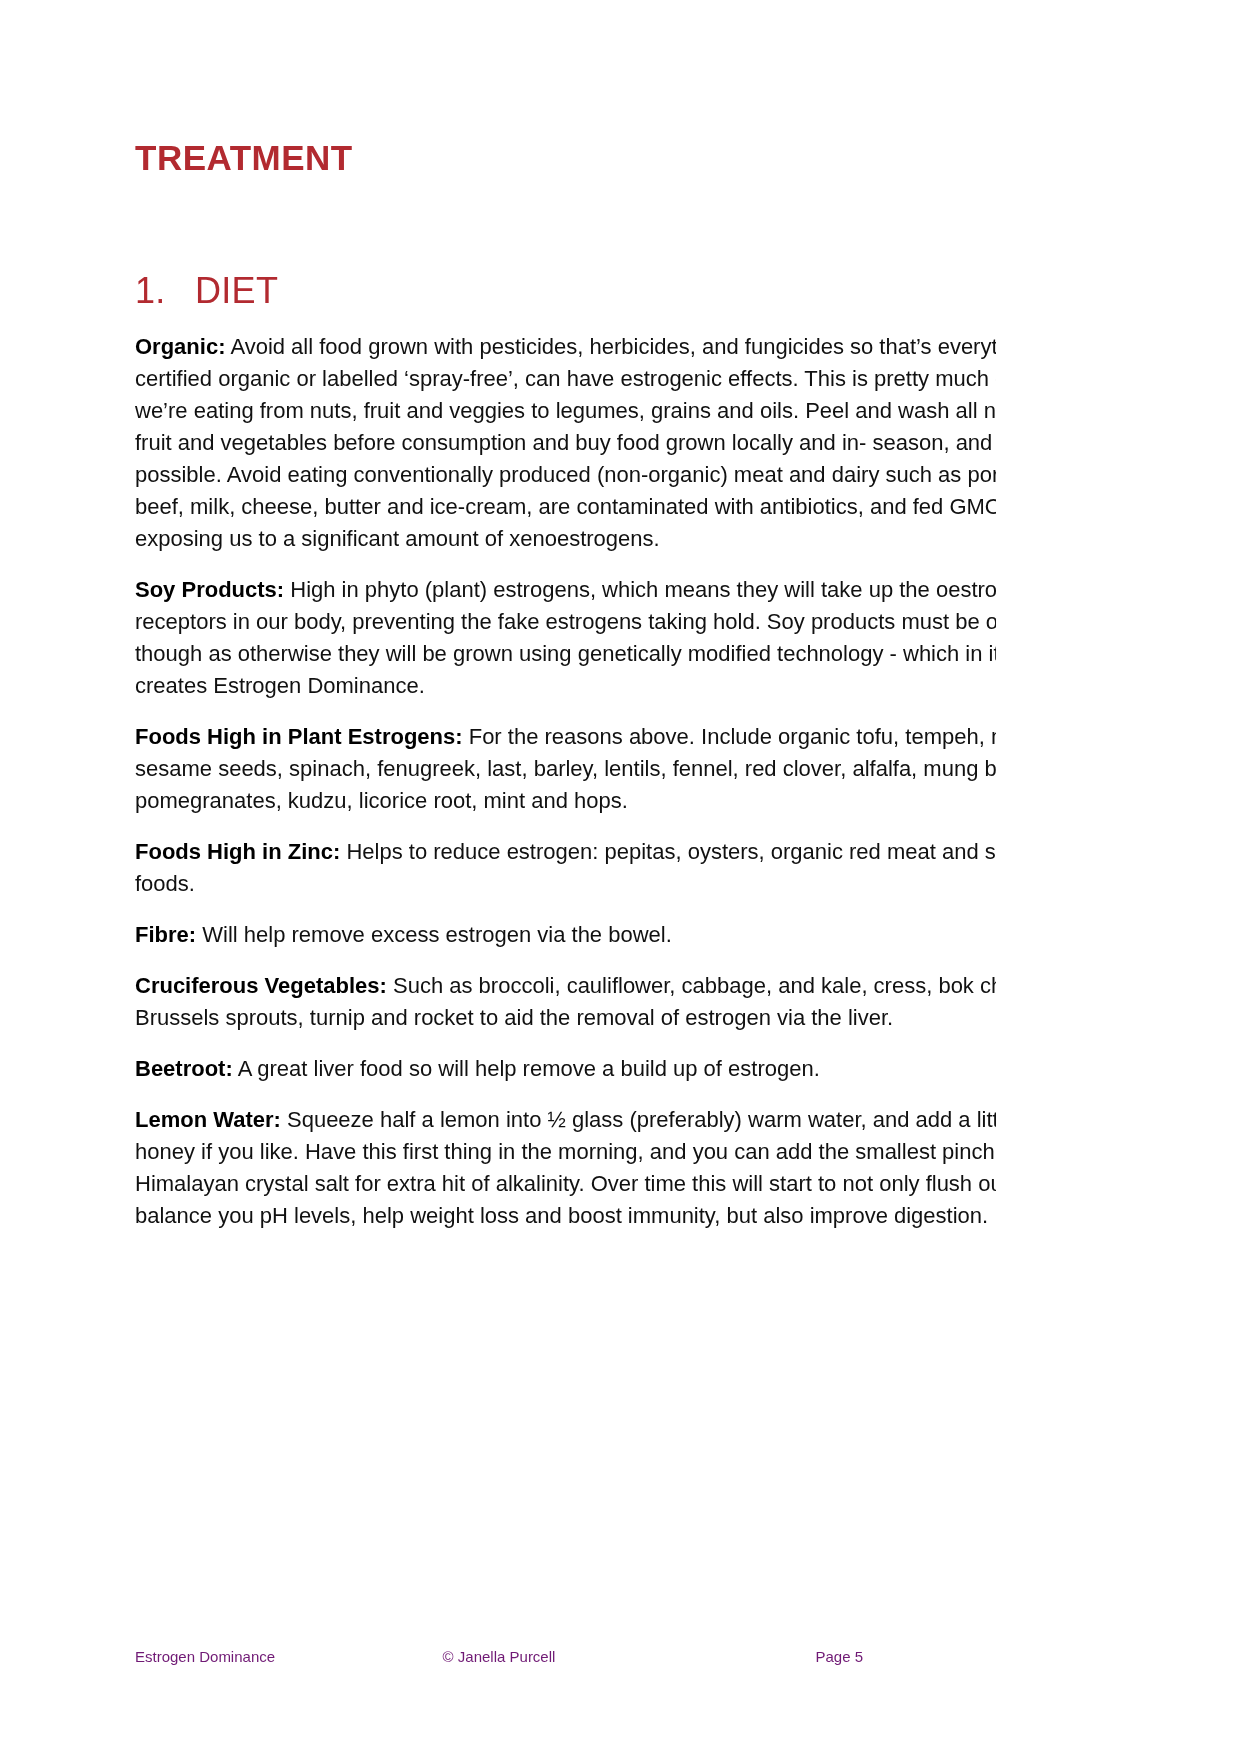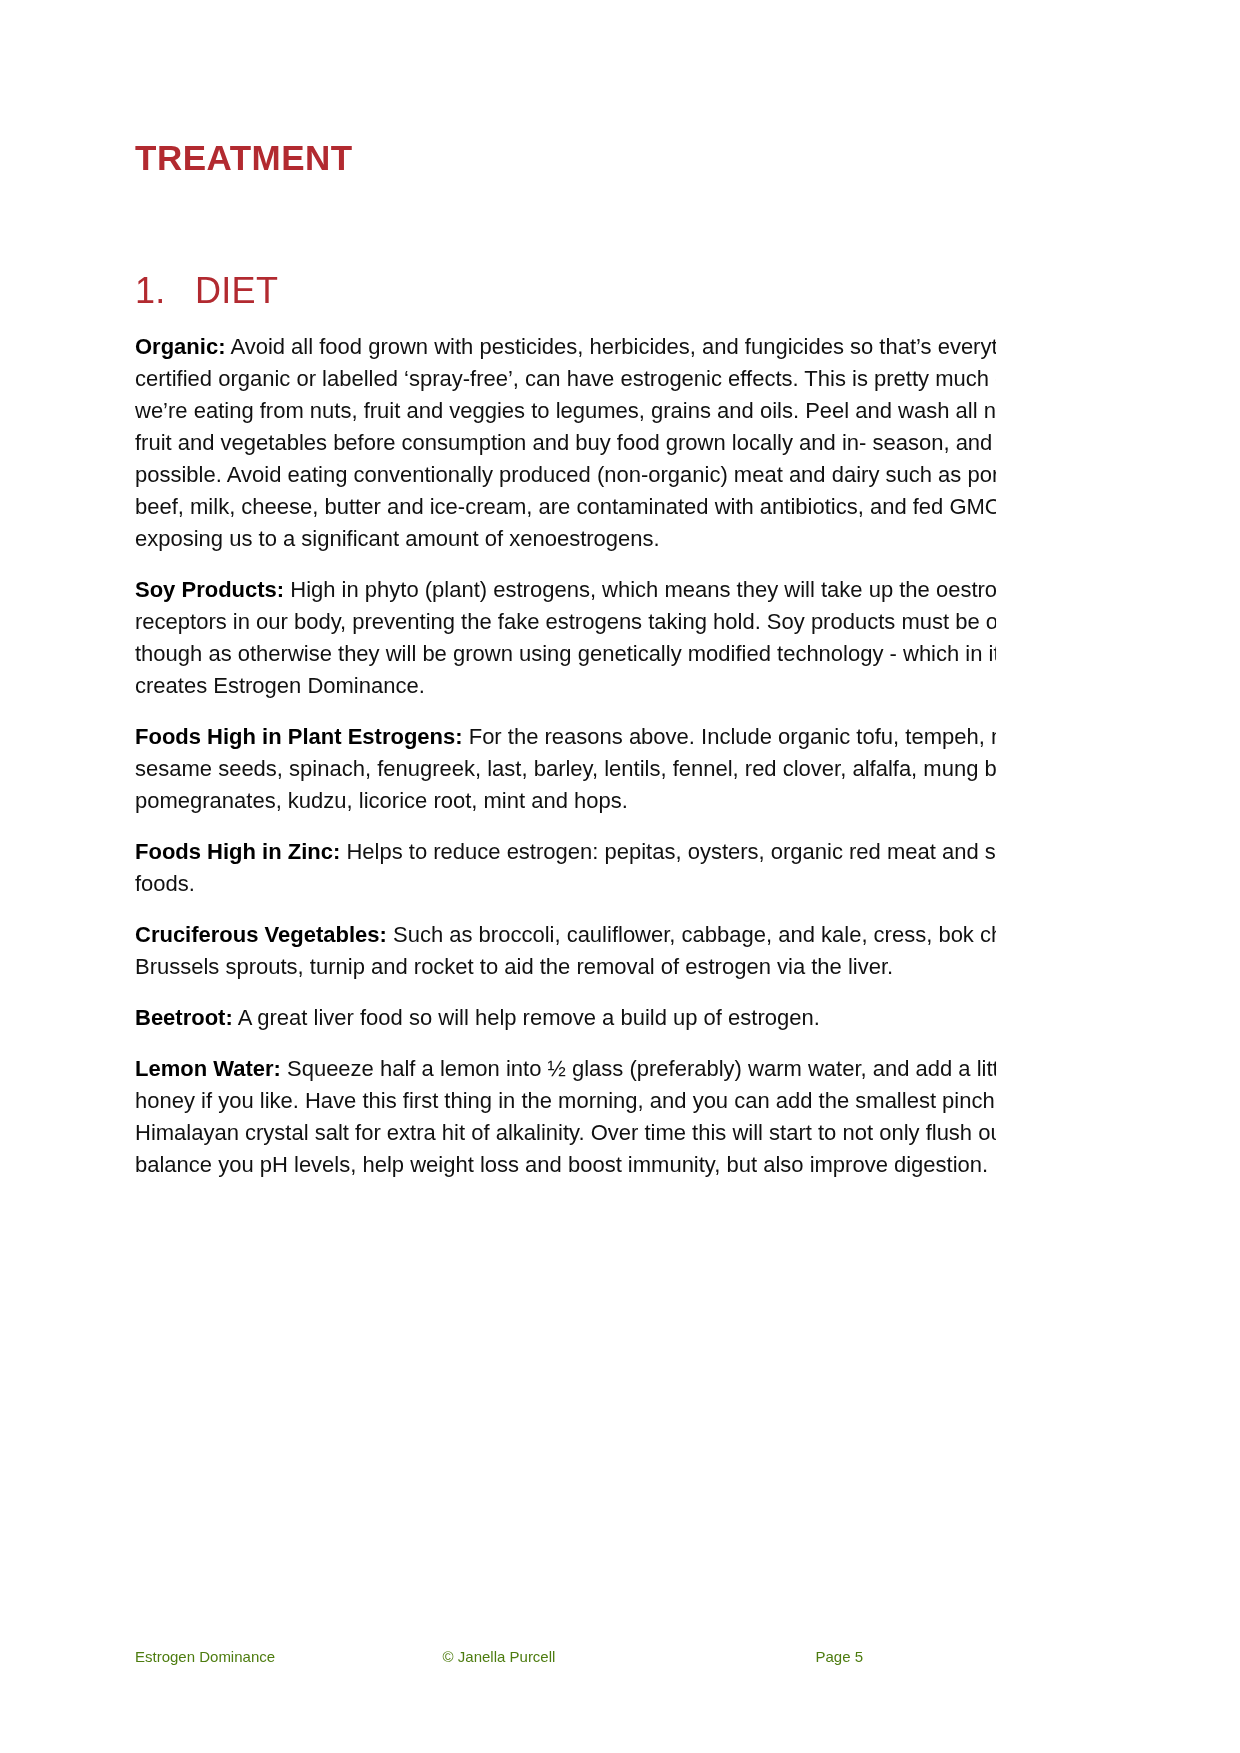--- a/index.html
+++ b/index.html
@@ -59,21 +59,21 @@
   }
   .footer {
     position: absolute;
     left: 135px;
     right: 133px;
     top: 1648px;
     display: flex;
     justify-content: space-between;
     align-items: baseline;
     font-size: 15px;
-    color: #4d7c0f;
+    color: #701a75;
     gap: 9px;
   }
   .footer .footer-center {
     position: absolute;
     left: 50%;
     transform: translateX(-50%);
   }
 </style>
 </head>
 <body>
@@ -87,20 +87,21 @@
 
     <div class="body-copy">
       <p><strong>Organic:</strong> <span>Avoid all food grown with pesticides, herbicides, and fungicides so that’s everything not certified organic or labelled ‘spray-free’, can have estrogenic effects. This is pretty much everything we’re eating from nuts, fruit and veggies to legumes, grains and oils. Peel and wash all non-organic fruit and vegetables before consumption and buy food grown locally and in- season, and organic if possible. Avoid eating conventionally produced (non-organic) meat and dairy such as pork, chicken, beef, milk, cheese, butter and ice-cream, are contaminated with antibiotics, and fed GMO feed, exposing us to a significant amount of xenoestrogens.</span></p>
 
       <p><strong>Soy Products:</strong> <span>High in phyto (plant) estrogens, which means they will take up the oestrogen receptors in our body, preventing the fake estrogens taking hold. Soy products must be organic though as otherwise they will be grown using genetically modified technology - which in itself creates Estrogen Dominance.</span></p>
 
       <p><strong>Foods High in Plant Estrogens:</strong> <span>For the reasons above. Include organic tofu, tempeh, natto miso, sesame seeds, spinach, fenugreek, last, barley, lentils, fennel, red clover, alfalfa, mung beans, pomegranates, kudzu, licorice root, mint and hops.</span></p>
 
       <p><strong>Foods High in Zinc:</strong> <span>Helps to reduce estrogen: pepitas, oysters, organic red meat and sprouted foods.</span></p>
 
+      <p><strong>Fibre:</strong> <span>Will help remove excess estrogen via the bowel.</span></p>
 
 
       <p><strong>Cruciferous Vegetables:</strong> <span>Such as broccoli, cauliflower, cabbage, and kale, cress, bok choy, Brussels sprouts, turnip and rocket to aid the removal of estrogen via the liver.</span></p>
 
       <p><strong>Beetroot:</strong> <span>A great liver food so will help remove a build up of estrogen.</span></p>
 
       <p><strong>Lemon Water:</strong> <span>Squeeze half a lemon into ½ glass (preferably) warm water, and add a little raw honey if you like. Have this first thing in the morning, and you can add the smallest pinch of Himalayan crystal salt for extra hit of alkalinity. Over time this will start to not only flush out toxins, balance you pH levels, help weight loss and boost immunity, but also improve digestion.</span></p>
     </div>
   </div>
 

